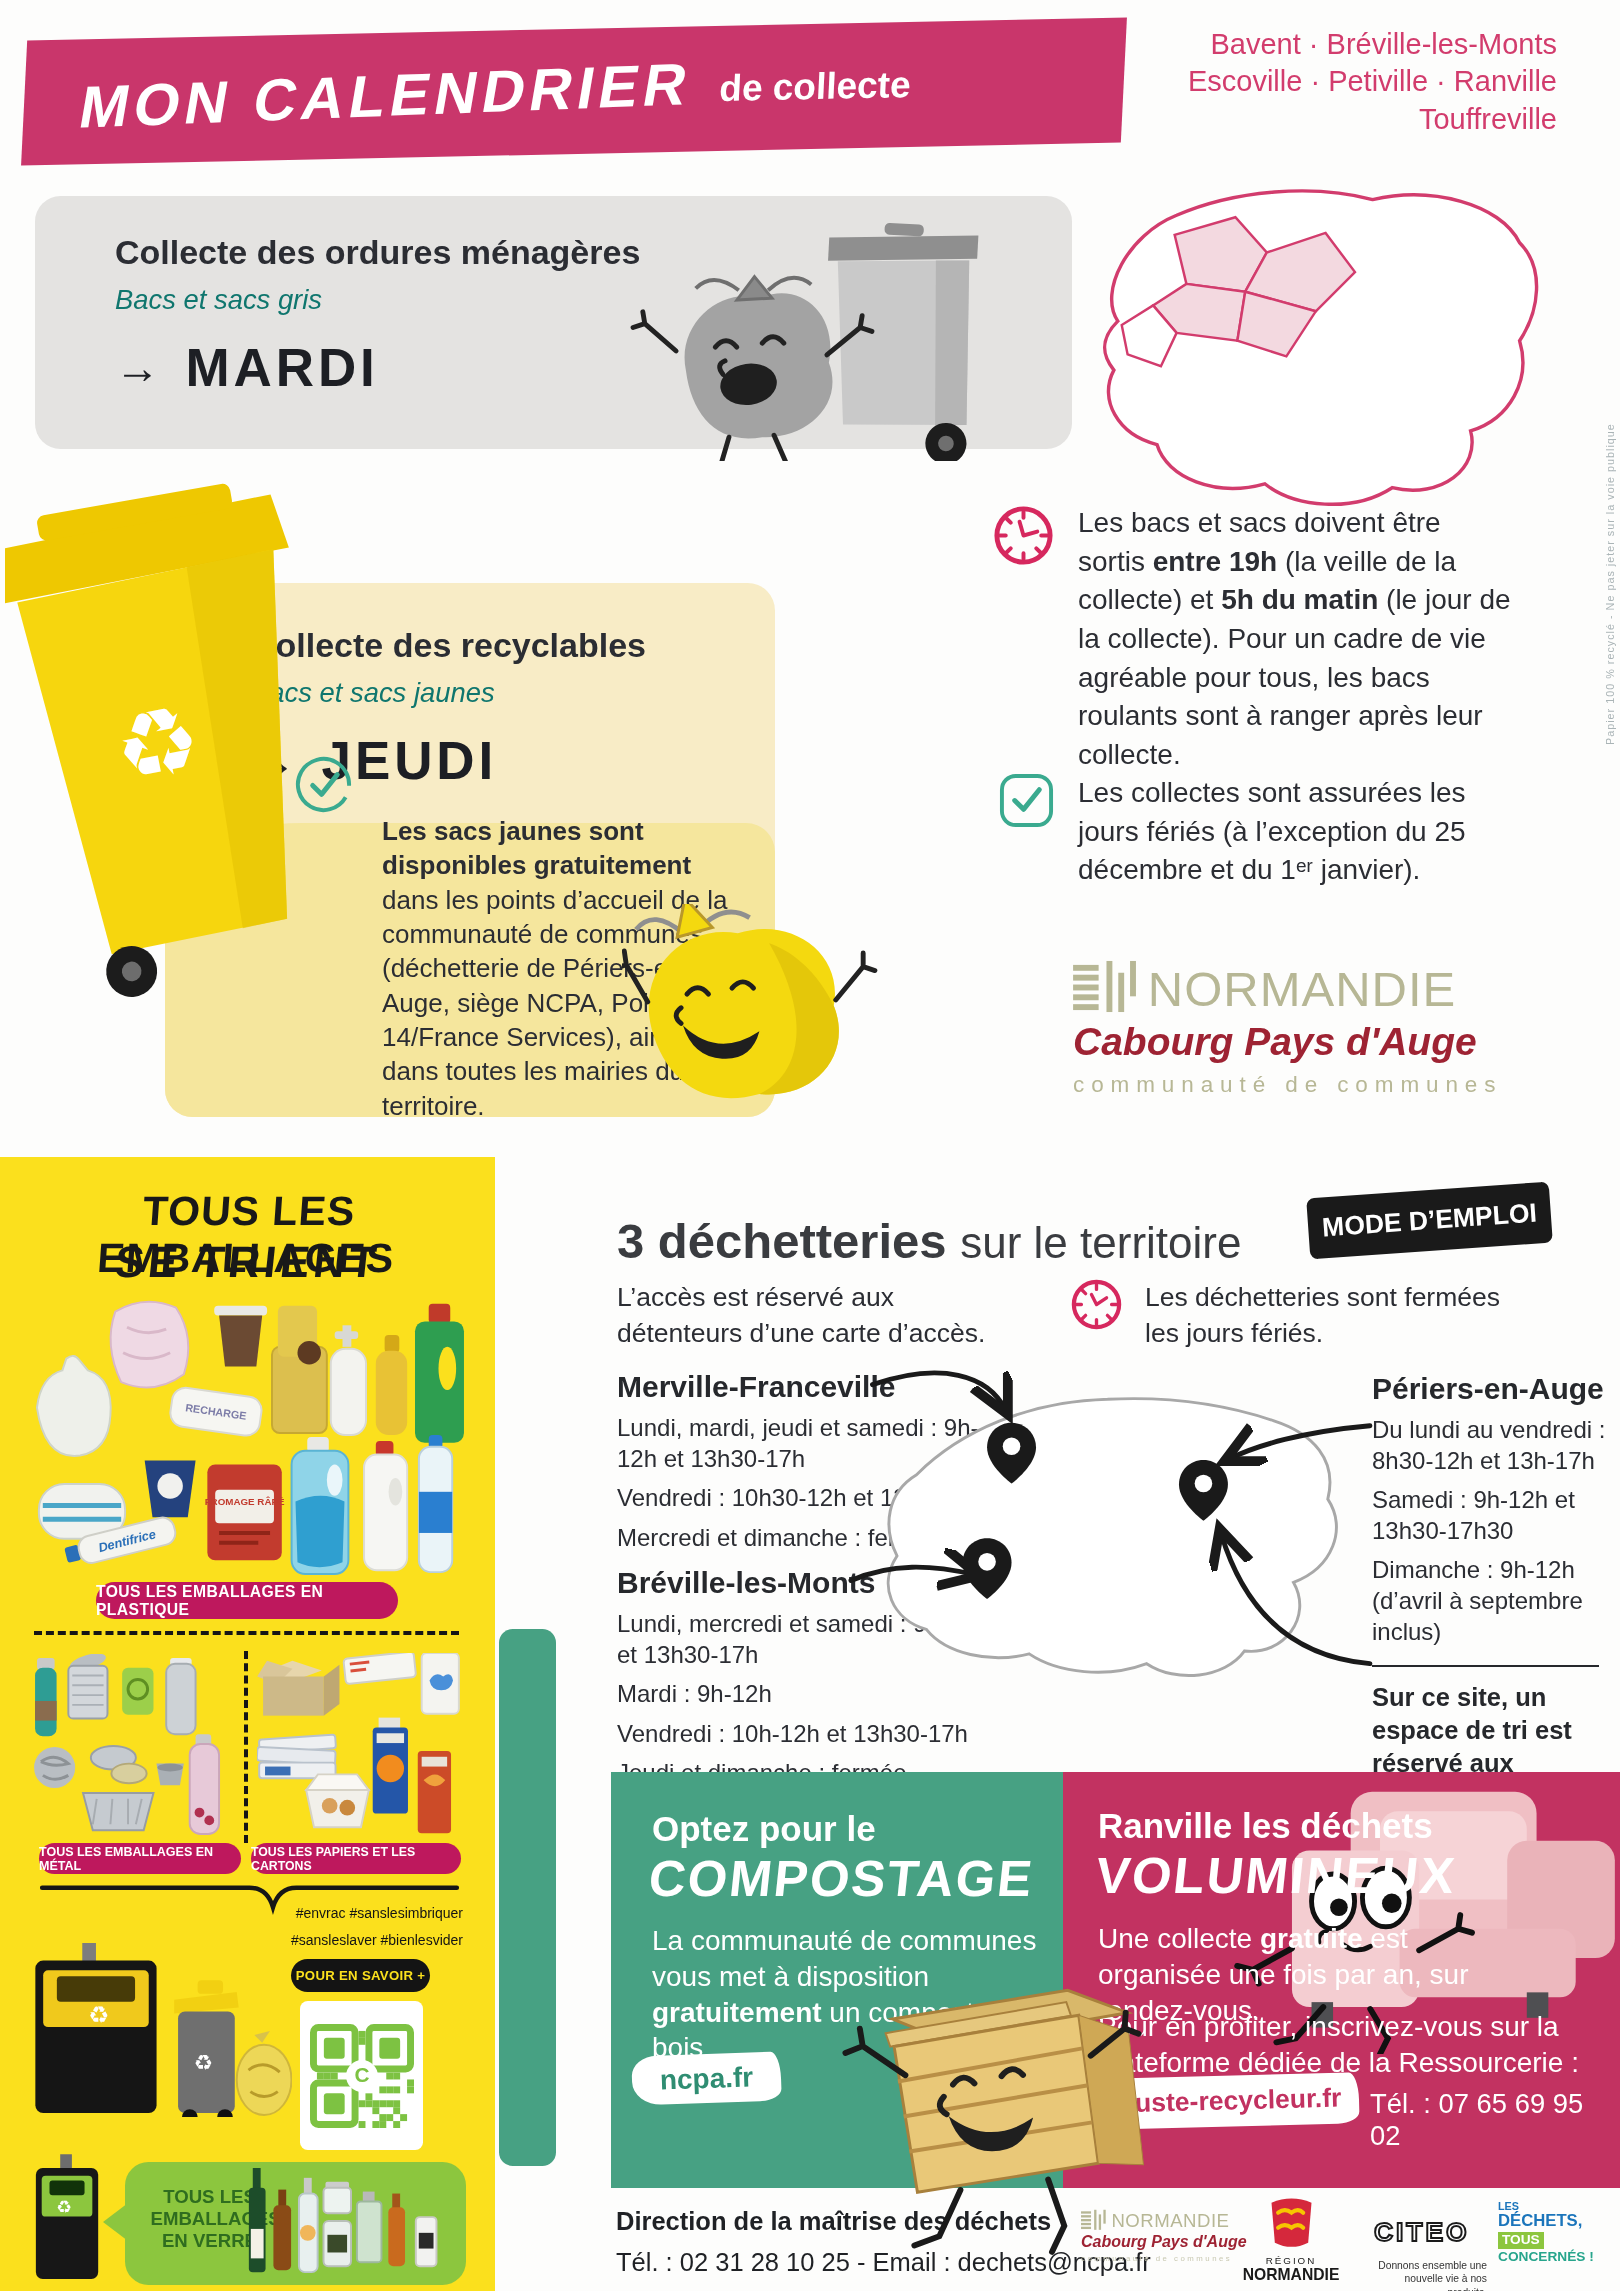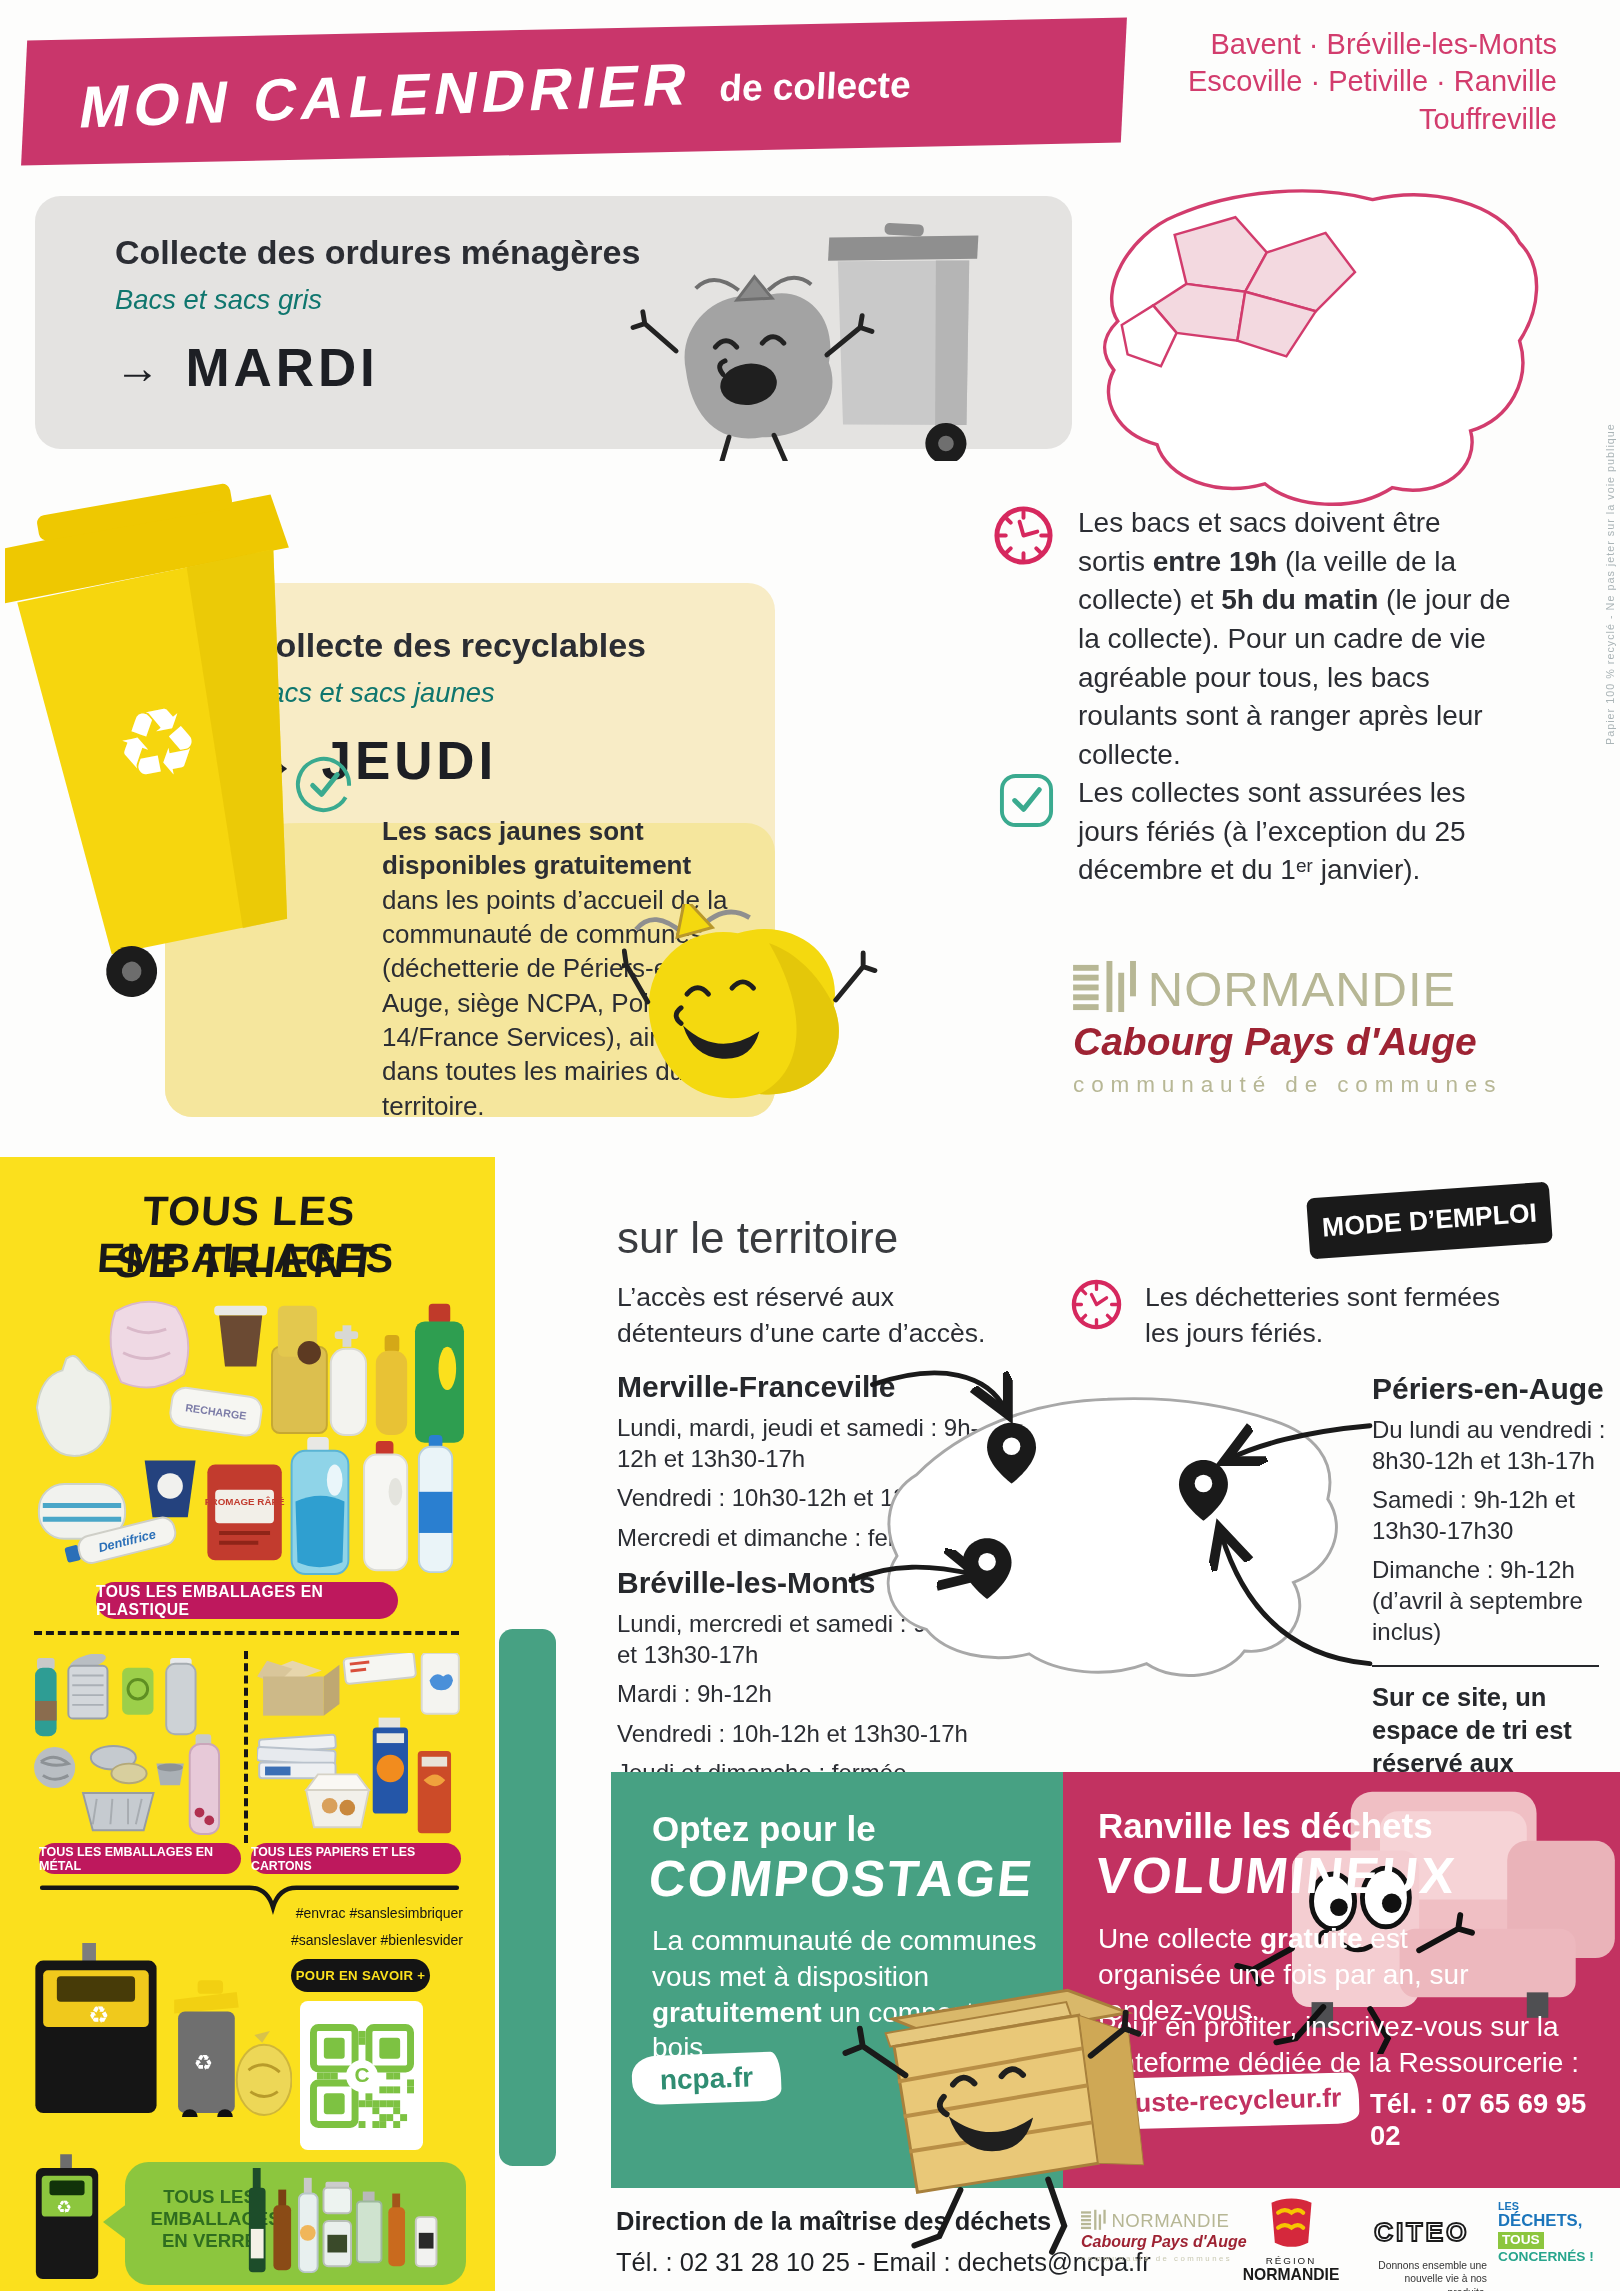--- a/index.html
+++ b/index.html
@@ -68,21 +68,21 @@
 
   
   .panel-teal{left:611px;top:1772px;width:453px;height:416px;background:#47a183;}
   .panel-pink{left:1063px;top:1772px;width:557px;height:416px;background:#c23261;}
   .p-line1{font-size:35px;font-weight:600;color:#fff;}
   .p-line2{font-size:51px;font-weight:800;color:#fff;transform:skewX(-6deg);letter-spacing:2px;}
   .p-body{font-size:28px;line-height:1.28;color:#fff;}
   .brush{background:#fff;display:flex;align-items:center;justify-content:center;font-weight:800;border-radius:25.5px 9.8px 21.6px 29px / 19.6px 27.4px 11.8px 23.5px;}
   .brush-ncpa{left:632px;top:2054px;width:149px;height:49px;color:#2f8d72;font-size:28px;transform:rotate(-2deg);}
   .brush-rec{left:1063px;top:2076px;width:296px;height:51px;color:#c23261;font-size:26.5px;transform:rotate(-1.5deg);}
-  .tel{left:1370px;top:2088px;font-size:27.4px;font-weight:700;color:#fff;}
+  .tel{left:1370px;top:2088px;font-size:27.4px;font-weight:400;color:#fff;}
 
   
   .f-line{font-size:25.5px;color:#1f2125;}
   .citeo{font-size:26.5px;font-weight:800;letter-spacing:2.9px;color:#fff;-webkit-text-stroke:2px #1a1a1a;}
   .citeo-tag{font-size:10.3px;color:#333;line-height:1.3;margin-top:11px;text-align:right;}
   .ld1{font-size:10.8px;font-weight:800;color:#1b75bb;line-height:1;}
   .ld2{font-size:16.7px;font-weight:800;color:#1b75bb;line-height:1.1;}
   .ld3{font-size:13.7px;font-weight:800;color:#fff;background:#8cc63e;display:inline-block;padding:0 3.9px;line-height:1.2;}
   .ld4{font-size:13.7px;font-weight:800;color:#27a58c;line-height:1.2;}
   .mini-norm{font-size:18.6px;color:#b7b795;letter-spacing:0.5px;line-height:1;}
@@ -514,20 +514,21 @@
       <g>
           <rect x="178" y="50" width="21" height="50" rx="4" fill="#f2f2f0" stroke="#c9c9c4" stroke-width="2"></rect>
           <rect x="181" y="66" width="15" height="16" fill="#2a2a2a"></rect>
         </g>
     </svg>
   </div>
 
   <div class="abs teal-strip"></div>
 
   <div class="abs dech-head">
+    <span class="h1">3 déchetteries</span>
     <span class="h2">sur le territoire</span>
   </div>
   <div class="abs badge-mode">MODE D’EMPLOI</div>
 
   <div class="abs intro" style="left:617px;top:1280px;width:372px">L’accès est réservé aux détenteurs d’une carte d’accès.</div>
   <svg class="abs" style="left:1068px;top:1276px;width:57px;height:57px" viewBox="0 0 68 68">
     <circle cx="34" cy="34" r="27" fill="none" stroke="#d6285e" stroke-width="5"></circle>
     <g stroke="#d6285e" stroke-width="4" stroke-linecap="round">
       <path d="M34 10 V16 M34 52 V58 M10 34 H16 M52 34 H58 M17 17 L21 21 M47 47 L51 51 M17 51 L21 47"></path>
       <path d="M34 34 L46 26 M34 34 L28 22"></path>

